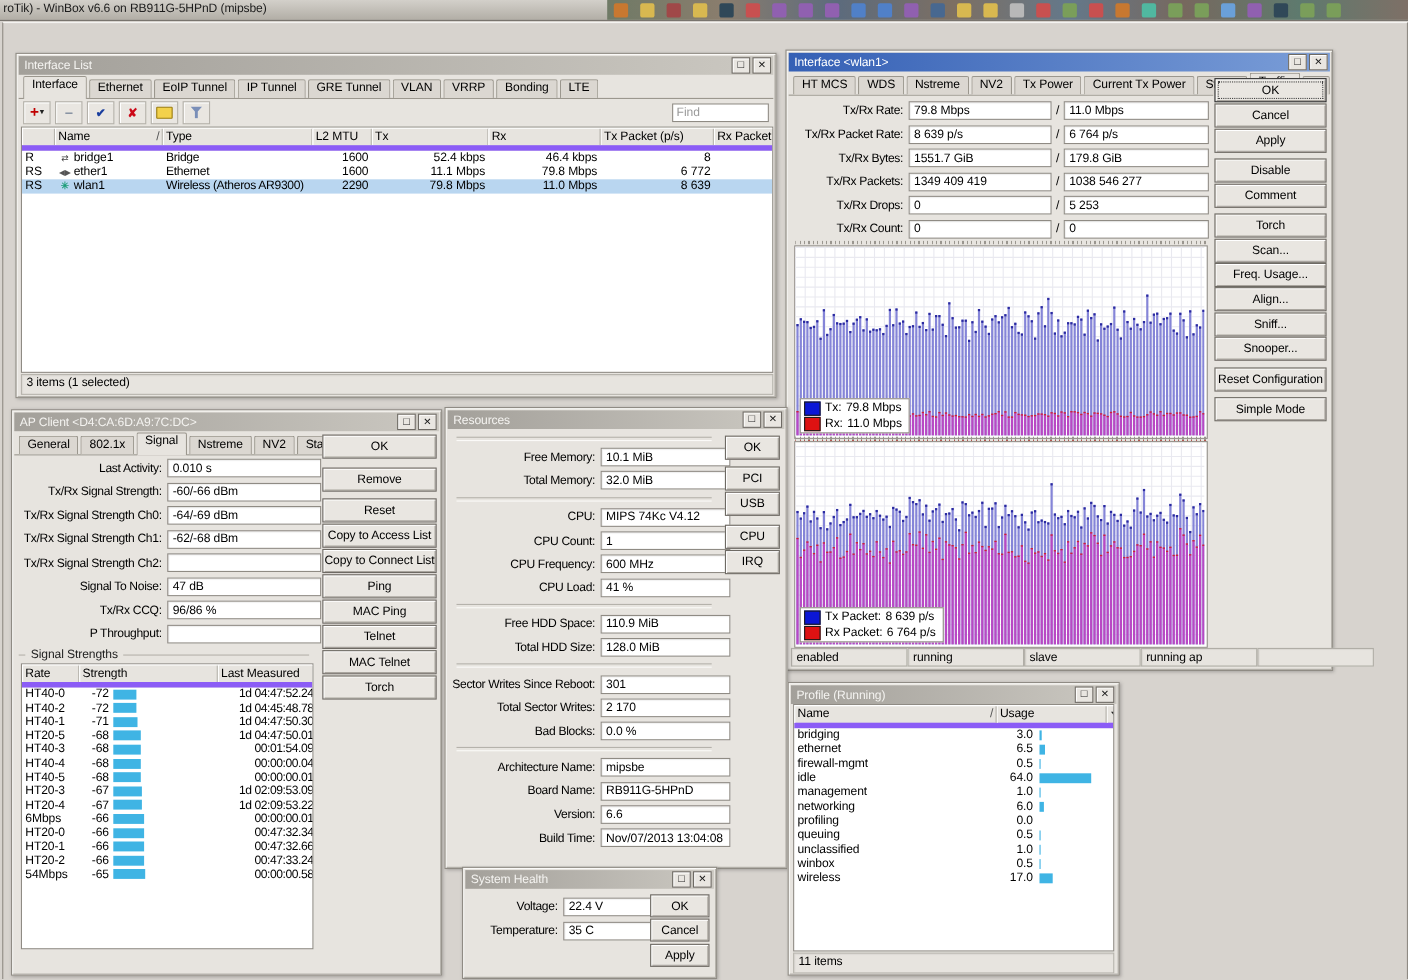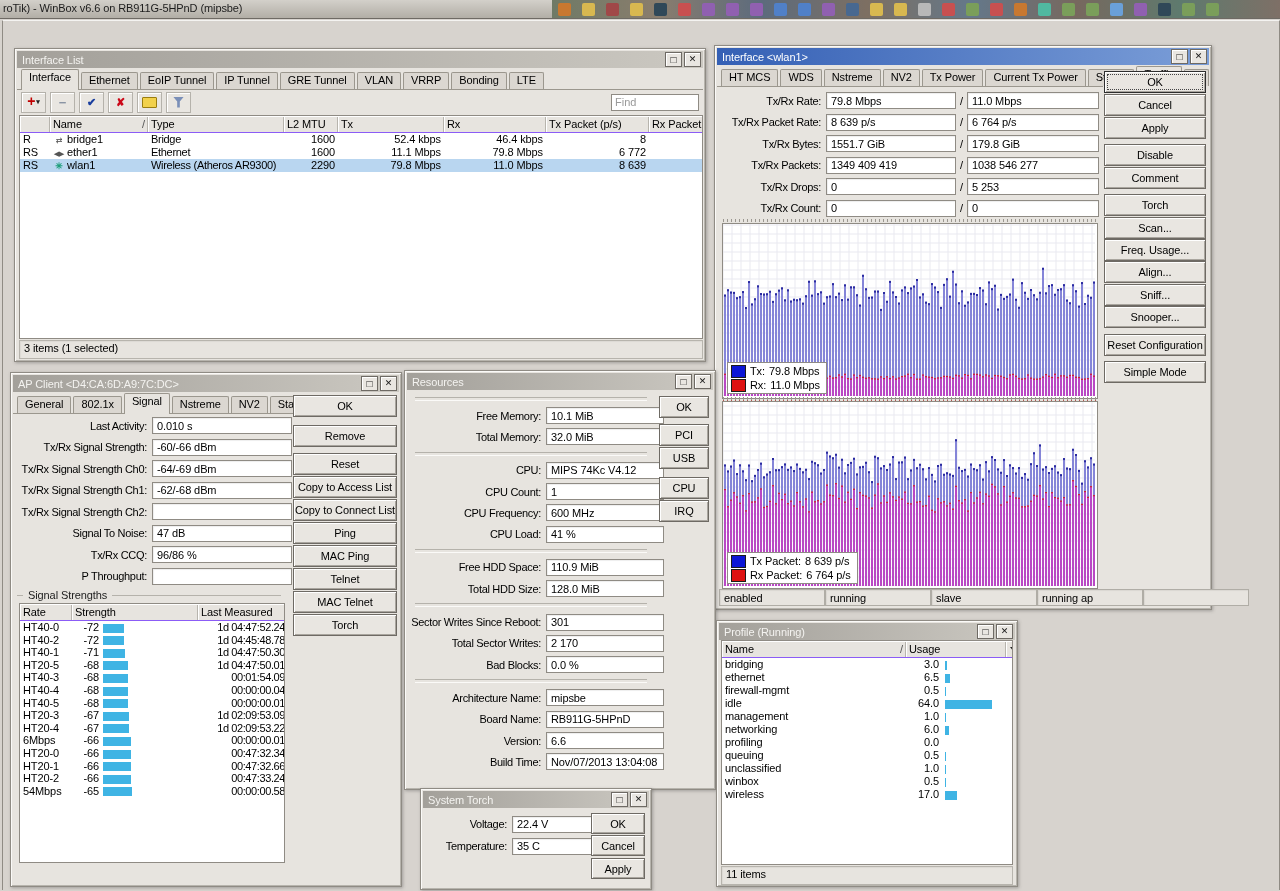--- a/index.html
+++ b/index.html
@@ -50,21 +50,21 @@
   .fbox{border:1px solid #8f8b84;background:#fff;height:15px;display:flex;align-items:center;
     padding:0 4px;box-shadow:inset 1px 1px 1px rgba(0,0,0,.07);white-space:nowrap;overflow:hidden;flex:none;}
   .slash{padding:0 4px;flex:none;}
   .sep{height:2px;border-top:1px solid #b5b2ab;border-bottom:1px solid #fbfaf8;margin:4px 6px;}
 
   .statusline{position:absolute;border:1px solid #b7b4ad;background:#e7e4df;height:15px;
     padding:1px 4px;box-shadow:inset 1px 1px 1px rgba(0,0,0,.05);}
 
   
   .tablebox{position:absolute;background:#fff;border:1px solid #8f8b84;overflow:hidden;}
-  .thead{display:flex;background:#e7e4df;height:16px;border-bottom:1px solid #8b5cf6;text-align:center;}
+  .thead{display:flex;background:#e7e4df;height:16px;border-bottom:5px solid #8b5cf6;text-align:center;}
   .th{box-shadow:inset 1px 1px 0 #fff, inset -1px 0 0 #b7b4ad;padding:1px 3px;white-space:nowrap;overflow:hidden;flex:none;display:flex;align-items:center;}
   .th .sortmark{margin-left:auto;color:#555;}
   .th-arrow{display:flex;align-items:center;justify-content:center;flex:none;box-shadow:inset 1px 1px 0 #fff;}
   .arrow-down{width:0;height:0;border-left:4px solid transparent;border-right:4px solid transparent;border-top:5px solid #222;}
   .tr{display:flex;height:13px;line-height:13px;white-space:nowrap;}
   .tr.sel{background:#b9d6f0;}
   .td{padding:0 3px;overflow:hidden;flex:none;}
   .td.num{text-align:right;}
   .rowicon{display:inline-block;width:12px;font-size:8px;text-align:center;margin-right:2px;}
   .ic-bridge{color:#444;}
@@ -1687,21 +1687,21 @@
       <div class="btn" style="left:254px;top:25px;width:48px;height:20px">OK</div>
       <div class="btn" style="left:254px;top:53px;width:48px;height:20px">PCI</div>
       <div class="btn" style="left:254px;top:76px;width:48px;height:20px">USB</div>
       <div class="btn" style="left:254px;top:106px;width:48px;height:20px">CPU</div>
       <div class="btn" style="left:254px;top:129px;width:48px;height:20px">IRQ</div>
     </div>
 </div>
 
 <div class="win" id="win-sh" style="left:420px;top:788px;width:230px;height:100px;">
   <div class="titlebar tb-inactive">
-    <span>System Torch</span>
+    <span>System Health</span>
     <span class="tspacer"></span>
     <span class="tbtn glyph-max"></span>
     <span class="tbtn glyph-close"></span>
   </div>
   <div id="sh-fields" style="position:absolute;left:4px;top:24px;width:162px;">
       <div class="frow" style="height:22px">
         <div class="flabel" style="width:82px">Voltage:</div>
         <div class="fbox" style="width:72px">22.4 V</div>
       </div>
       <div class="frow" style="height:22px">

